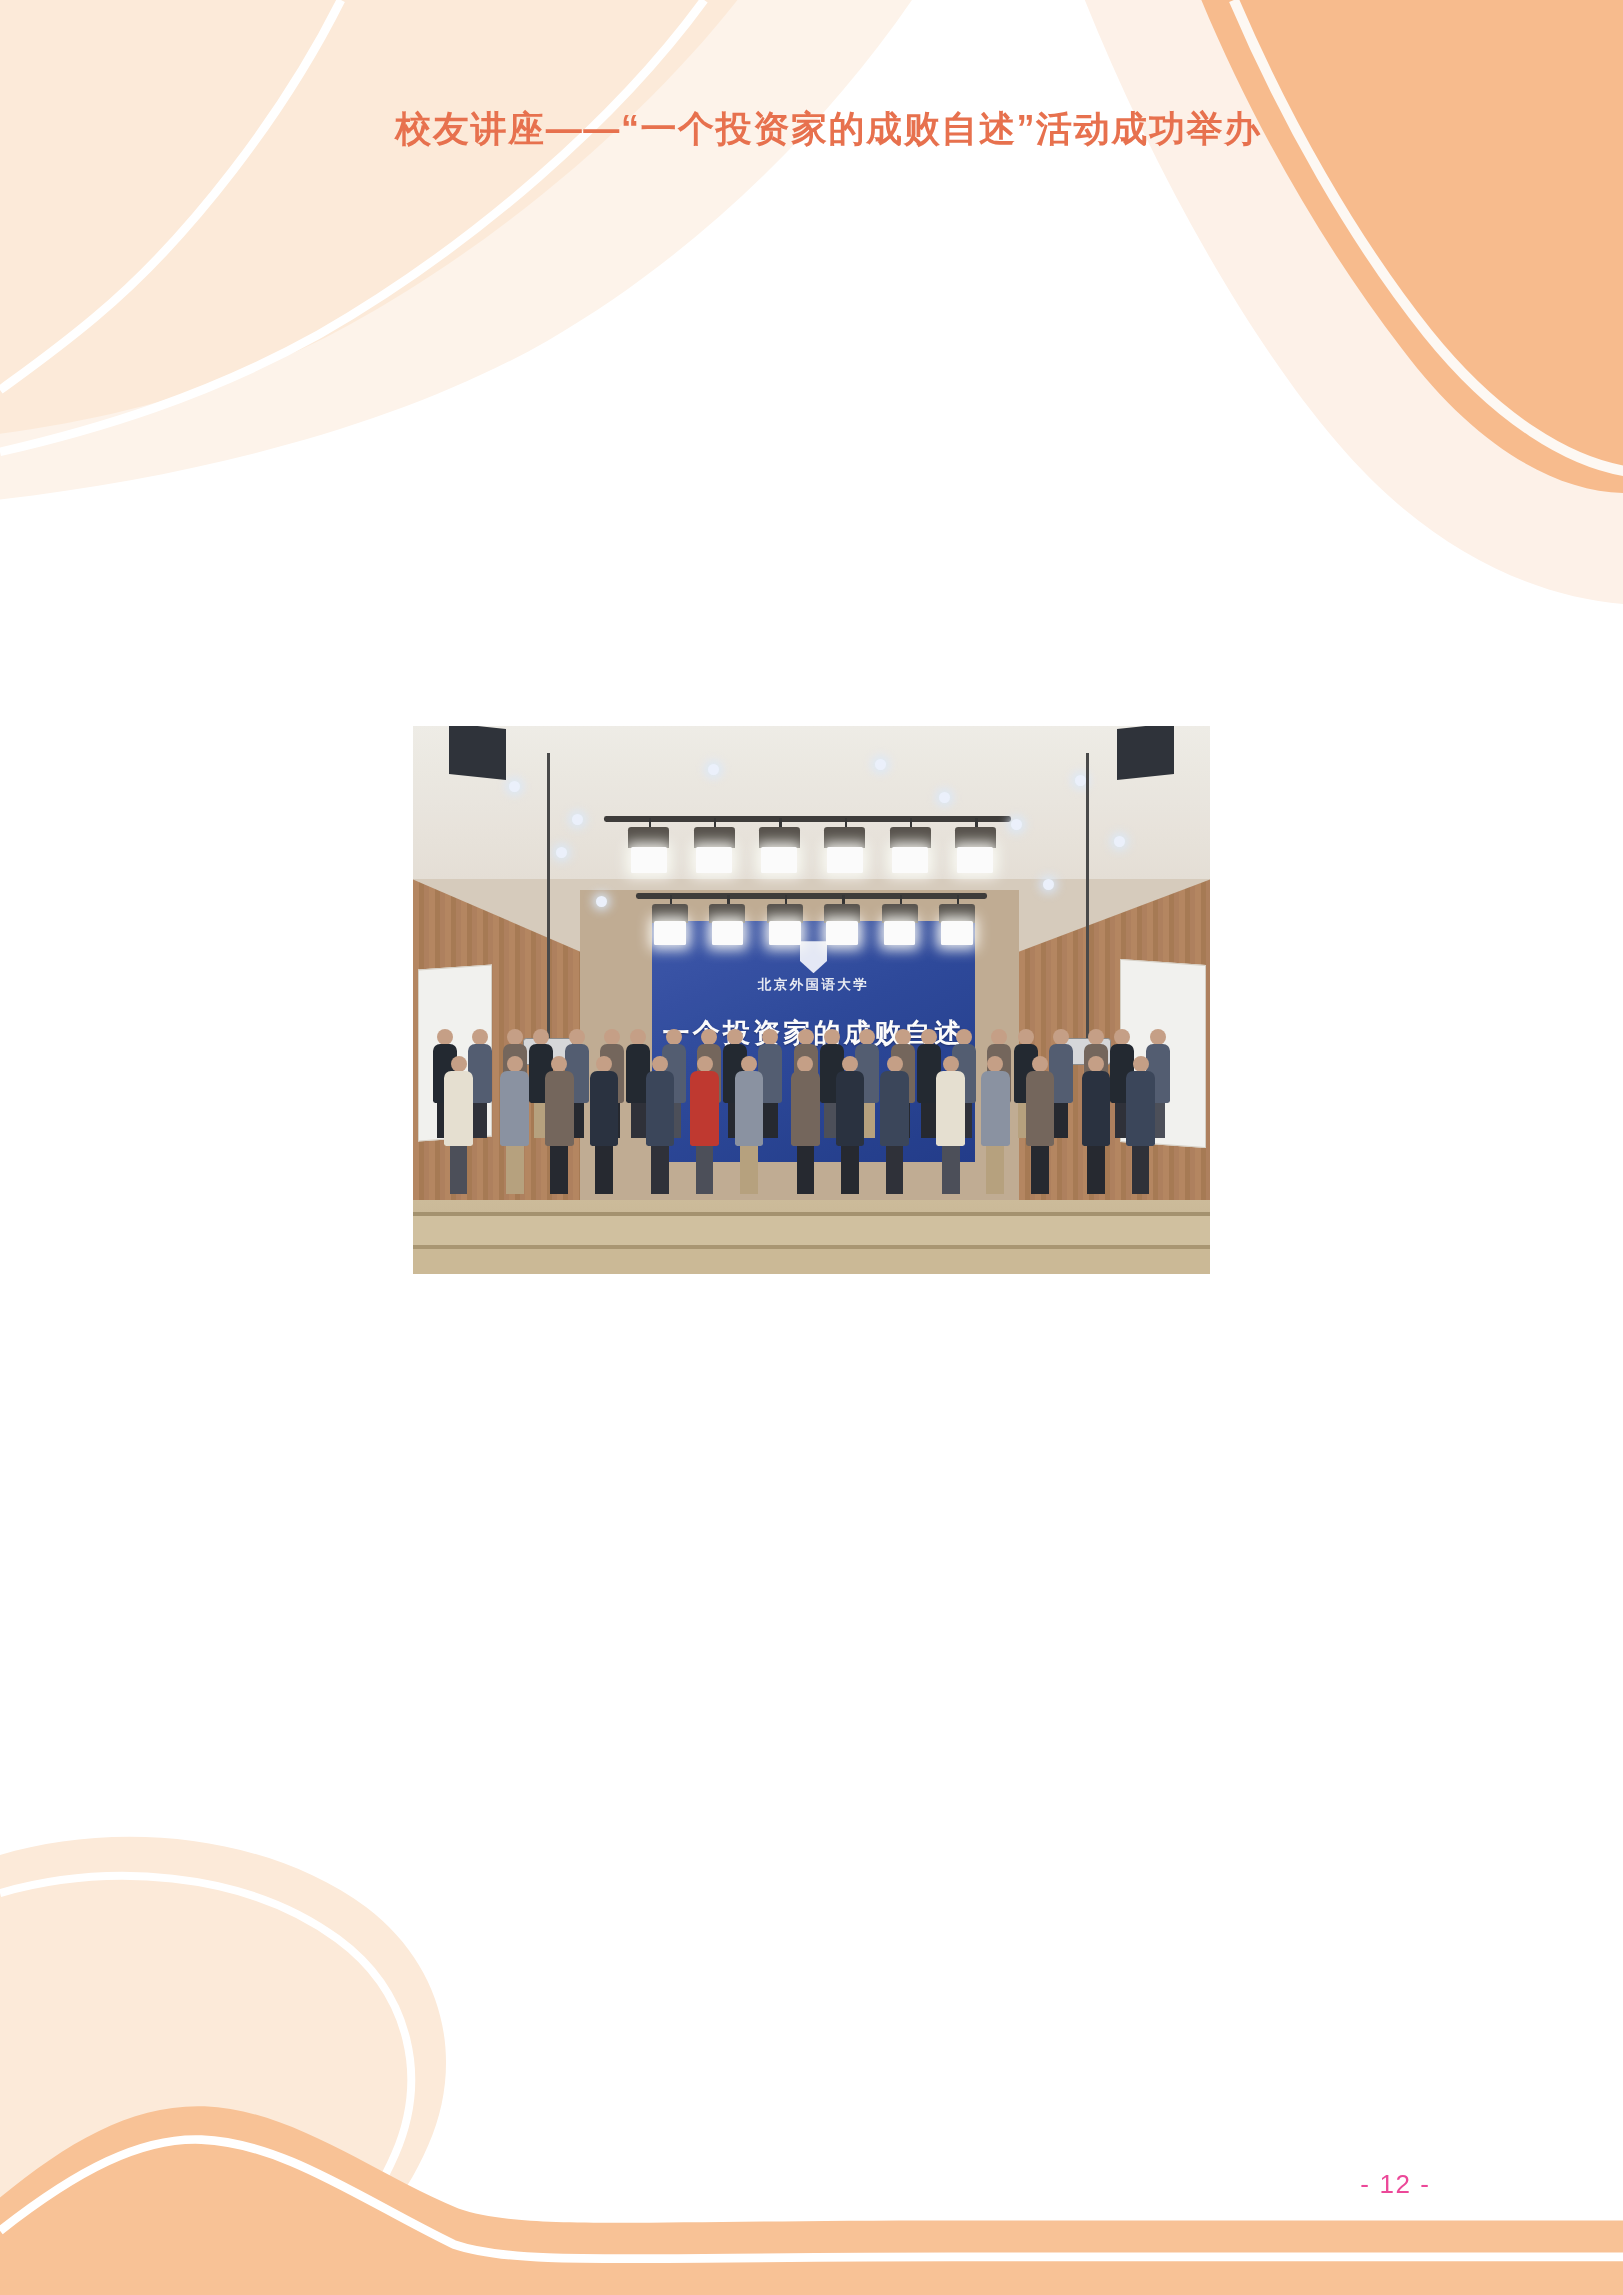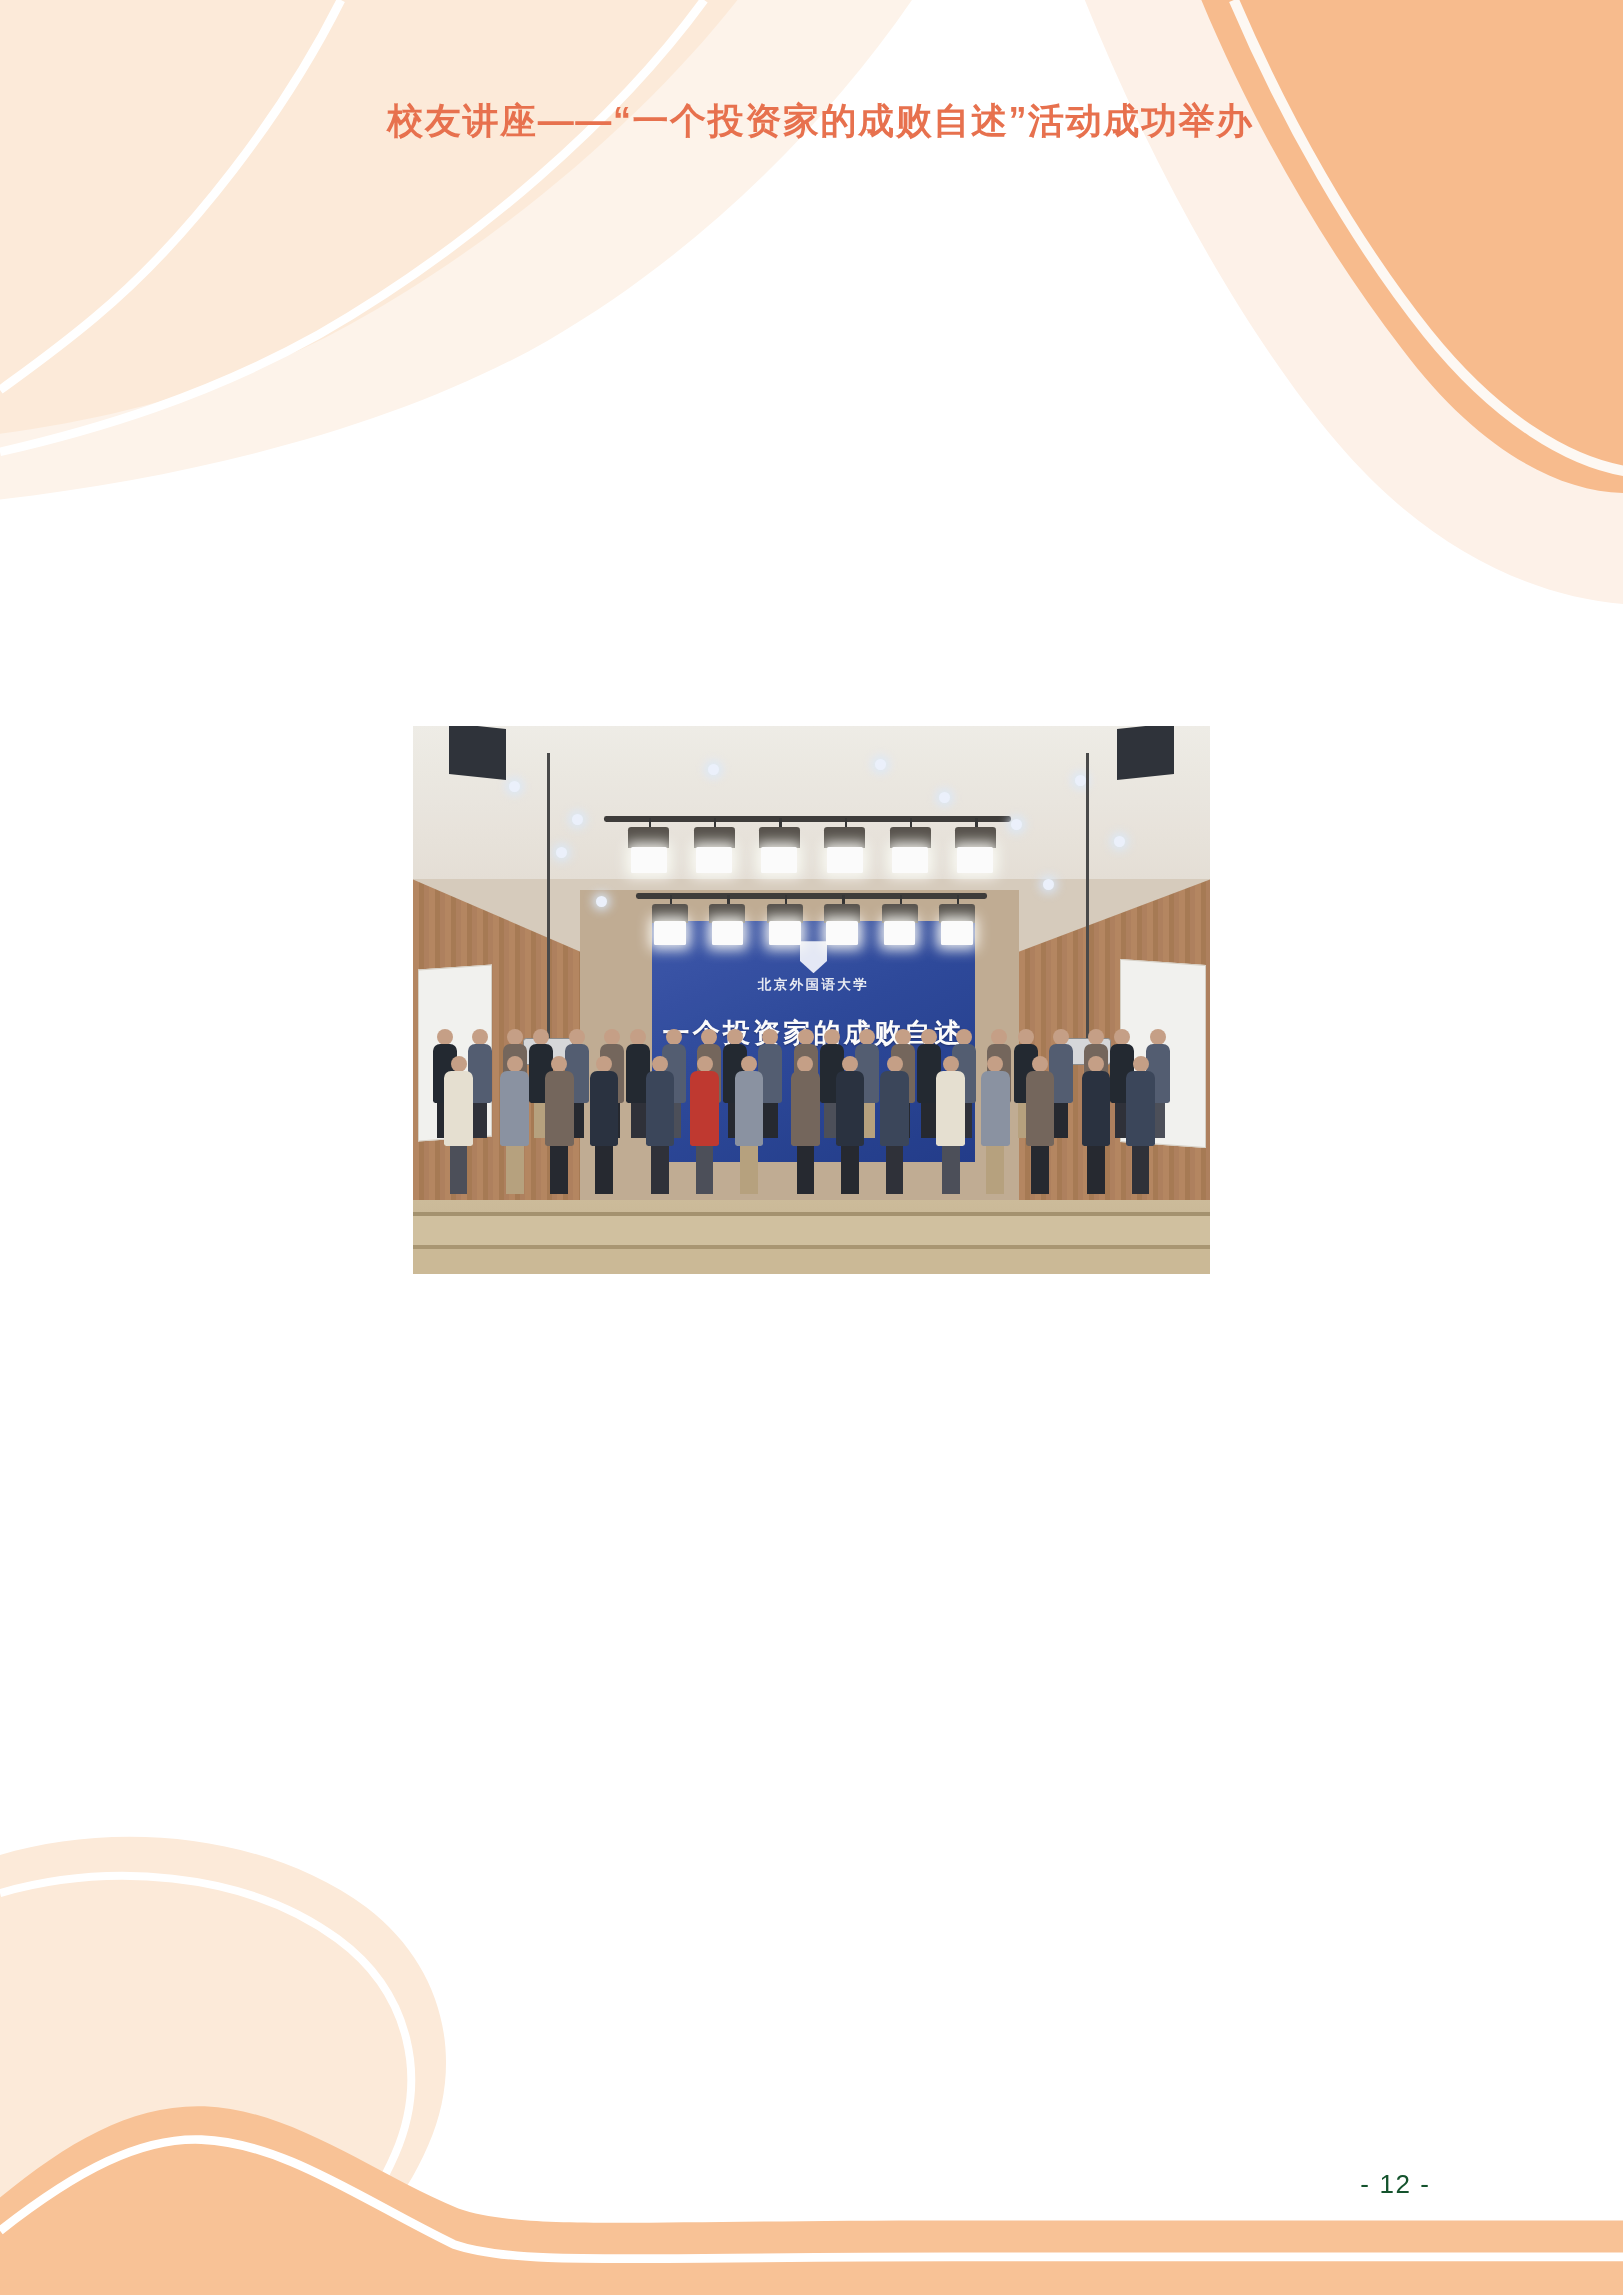--- a/index.html
+++ b/index.html
@@ -8,37 +8,37 @@
     width:1624px;height:2295px;
     background:#ffffff;
     overflow:hidden;
     font-family:"Liberation Sans","DejaVu Sans",sans-serif;
   }
   .bg-decor{position:absolute;inset:0;width:100%;height:100%;z-index:0;}
   .content{position:absolute;inset:0;z-index:2;}
 
   .title{
     position:absolute;left:205px;top:97px;width:1231px;
-    margin:0;text-align:center;
+    margin:8px;text-align:center;
     font-size:36px;font-weight:bold;color:#e7714e;
     letter-spacing:1.6px;
   }
   .para{
     position:absolute;left:205px;width:1231px;
     font-size:32px;line-height:62px;color:#151515;
     text-align:justify;text-justify:inter-ideograph;
     text-indent:65px;letter-spacing:0.8px;margin:0;
   }
   .p1{top:178px;}
   .p2{top:1291px;}
   .p3{top:1479px;}
 
   .page-number{
     position:absolute;left:1340px;top:2169px;width:111px;
-    font-size:26px;color:#14532d;text-align:center;letter-spacing:1.6px;
+    font-size:26px;color:#ec4899;text-align:center;letter-spacing:1.6px;
   }
 
   
   .photo{
     position:absolute;left:413px;top:726px;width:797px;height:548px;
     overflow:hidden;background:#e9e4dc;
     filter:saturate(.94) contrast(.97);
   }
   .ceiling{position:absolute;left:0;top:0;width:100%;height:40%;
     background:linear-gradient(#f2efe9 0%,#e7e1d7 70%,#d9d0c2 100%);}

